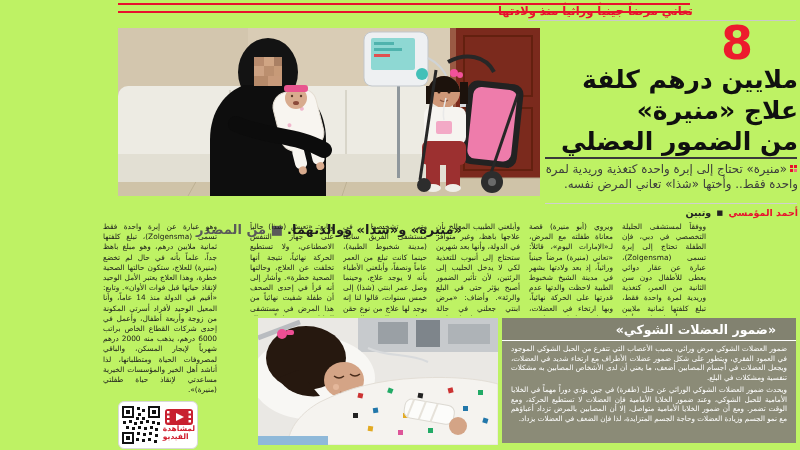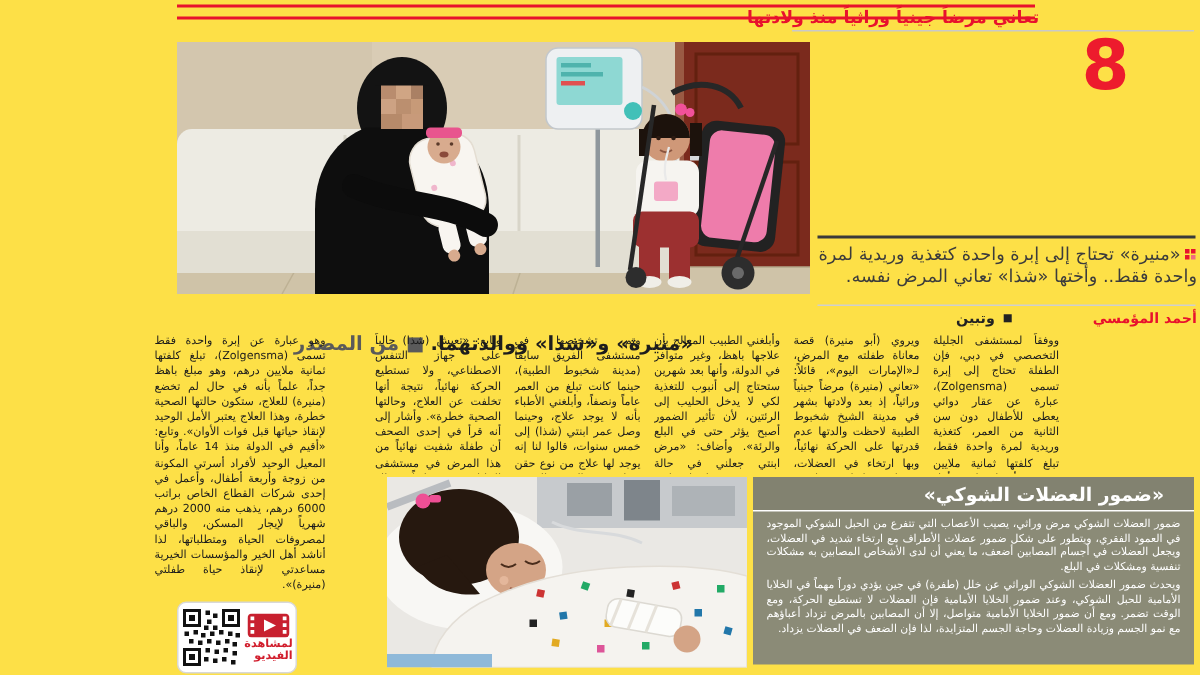--- a/index.html
+++ b/index.html
@@ -1,35 +1,35 @@
 <!DOCTYPE html>
 <html lang="ar" dir="rtl"><head>
 <meta charset="utf-8">
 <style>
   html,body{margin:0;padding:0;background:#f2f2f2;}
-  #page{position:relative;width:800px;height:450px;background:#fde047;overflow:hidden;
+  #page{position:relative;width:800px;height:450px;background:#bef264;overflow:hidden;
         font-family:"DejaVu Sans","Liberation Sans",sans-serif;direction:rtl;}
   .abs{position:absolute;}
   
   #top-red-rule{left:118px;top:3px;width:572px;height:6px;
     border-top:2.5px solid #e8112d;border-bottom:2px solid #e8112d;}
   #kicker{right:2px;top:4px;width:300px;text-align:left;direction:rtl;
     font-size:11.5px;font-weight:bold;color:#e8112d;}
   #kicker-rule{left:528px;top:20px;width:268px;height:1px;background:#c9c9c9;}
   
   #big-number{right:47px;top:20px;font-size:46px;line-height:1;font-weight:bold;color:#ed1b2d;}
   #headline{right:2px;top:64px;width:258px;text-align:right;
     font-size:25px;line-height:31px;font-weight:bold;color:#101010;letter-spacing:-0.5px;}
   #subhead-rule-top{left:545px;top:157px;width:252px;height:2px;background:#3a3a3a;}
   #subhead{right:2px;top:162px;width:256px;text-align:right;
     font-size:11.8px;line-height:14.5px;font-weight:normal;color:#3c3c3c;}
   #subhead .mark{display:inline-block;vertical-align:middle;margin-left:3px;}
   #subhead-rule-bottom{left:545px;top:203px;width:252px;height:1px;background:#cfcfcf;}
   #byline{right:2px;top:207px;width:256px;text-align:right;font-size:9.5px;font-weight:bold;}
-  #byline .author{color:#e8112d;margin-left:48px;}
+  #byline .author{color:#e8112d;}
   #byline .sep{color:#222;font-size:7px;vertical-align:1px;padding:0 2px;}
   #byline .loc{color:#222;}
   
   #photo1{left:118px;top:28px;width:422px;height:168px;}
   #photo1-caption{left:118px;top:198px;width:422px;text-align:center;font-size:13px;margin-top:24px;}
   #photo1-caption .cap{font-weight:bold;color:#1d1d1d;}
   #photo1-caption .credit{color:#5a5a5a;font-weight:bold;}
   #photo2{left:258px;top:318px;width:240px;height:127px;}
   
   .col{top:222px;height:94px;overflow:hidden;text-align:justify;text-align-last:right;
@@ -44,32 +44,37 @@
   
   #info-box{left:502px;top:318px;width:294px;height:125px;background:#8b8b77;overflow:hidden;}
   #info-box h3{margin:0;padding:4px 20px 3px;font-size:12.5px;color:#ffffff;text-align:right;
     border-bottom:1.5px solid #ffffff;background:rgba(0,0,0,0.06);}
   #info-box p{margin:3px 9px 2px;font-size:7.2px;line-height:9.5px;color:#ffffff;
     text-align:justify;text-align-last:right;}
   
   #video-box{left:118px;top:401px;width:80px;height:48px;background:#fff;border:1px solid #d8d8d8;
     border-radius:6px;display:flex;flex-direction:row;align-items:center;gap:2px;padding:2px;box-sizing:border-box;}
   #video-side{width:32px;display:flex;flex-direction:column;align-items:center;}
-  #video-label{font-size:7.5px;line-height:8.5px;font-weight:bold;color:#d11d2c;text-align:right;}
+  #video-label{font-size:7.5px;line-height:8.5px;font-weight:bold;color:#d11d2c;text-align:left;}
 </style>
 </head>
 <body>
 
 <div id="page">
 
   <div id="top-red-rule" class="abs"></div>
   <div id="kicker" class="abs">تعاني مرضاً جينياً وراثياً منذ ولادتها</div>
   <div id="kicker-rule" class="abs"></div>
 
   <div id="big-number" class="abs">8</div>
+  <div id="headline" class="abs">
+    <div>ملايين درهم كلفة</div>
+    <div>علاج «منيرة»</div>
+    <div>من الضمور العضلي</div>
+  </div>
 
   <div id="subhead-rule-top" class="abs"></div>
   <div id="subhead" class="abs">
     <span class="mark">
       <svg width="8" height="8" viewBox="0 0 8 8">
           <rect x="0" y="0" width="3" height="3" fill="#e8112d"></rect>
           <rect x="4" y="0" width="3" height="3" fill="#e8112d"></rect>
           <rect x="0" y="4" width="3" height="3" fill="#e8112d"></rect>
           <rect x="4" y="4" width="3" height="3" fill="#f06a7e"></rect>
         </svg>

